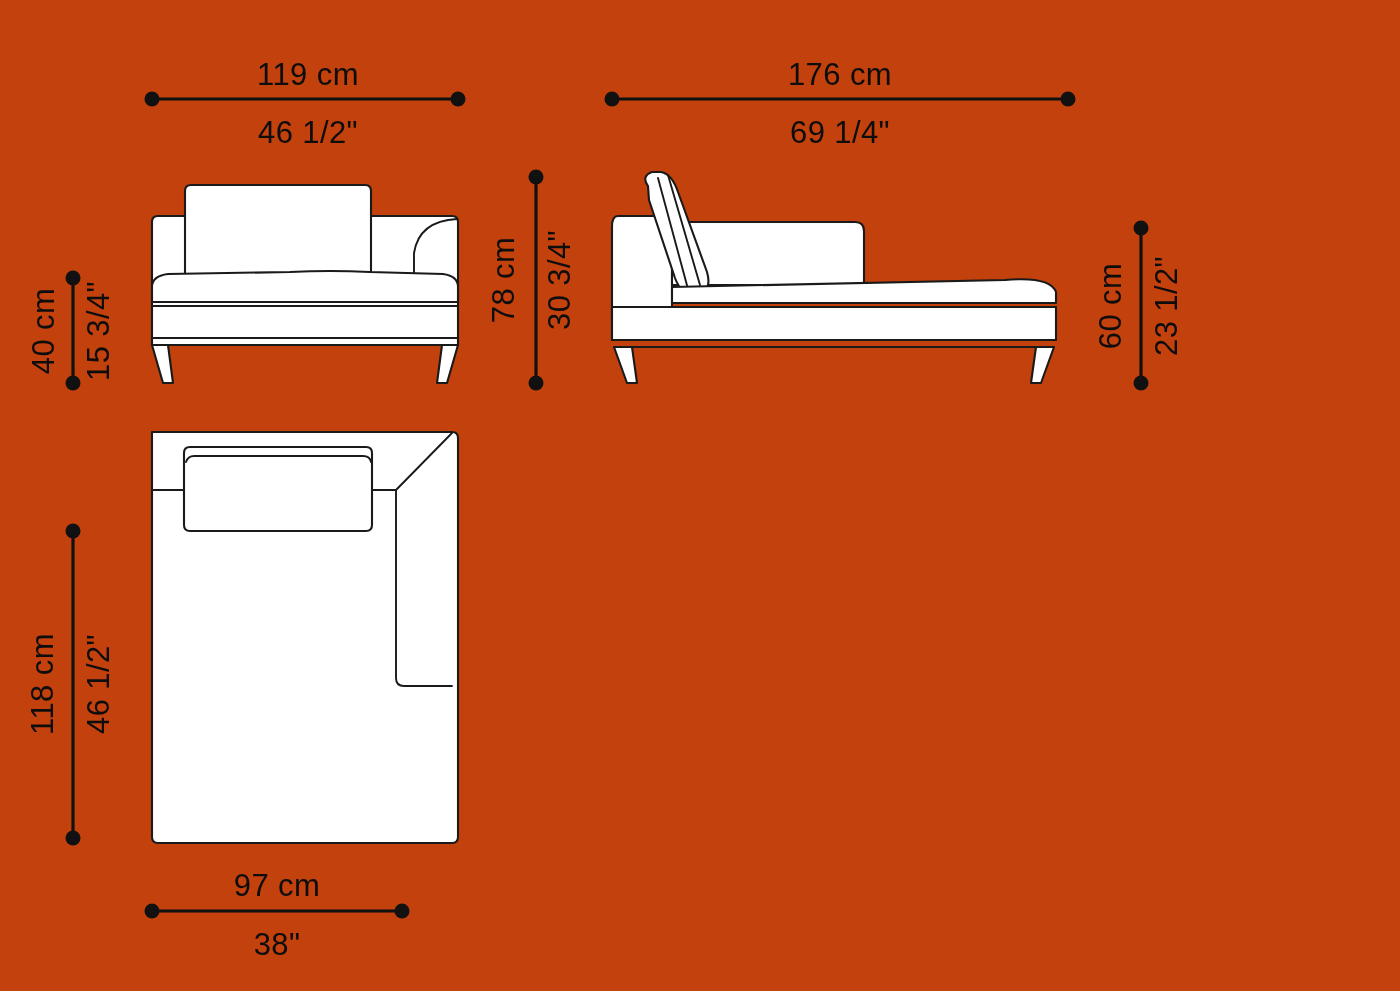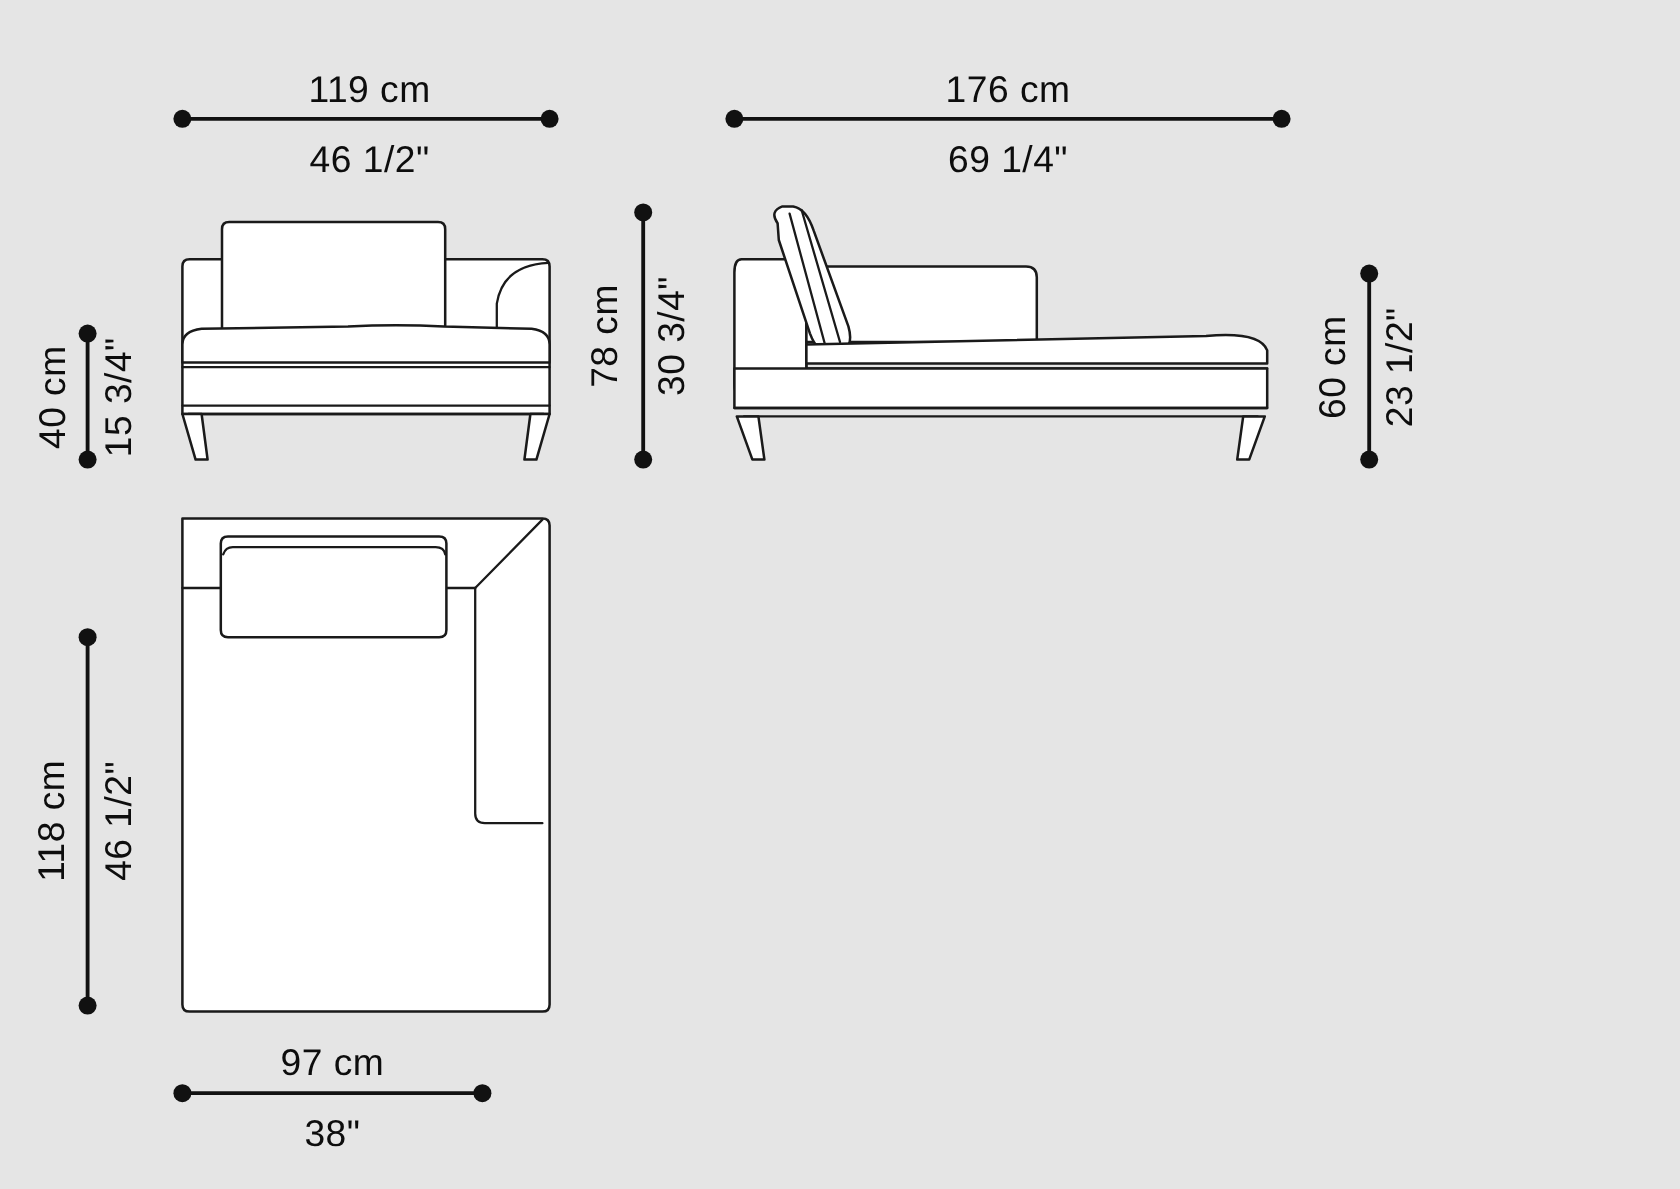--- a/index.html
+++ b/index.html
@@ -8,21 +8,21 @@
     padding: 0;
     background: #ffffff;
   }
   body {
     font-family: "Liberation Sans", sans-serif;
   }
   #sheet {
     position: relative;
     width: 1400px;
     height: 991px;
-    background: #e5e5e5;
+    background: #c2410c;
     overflow: hidden;
   }
   #sheet svg {
     position: absolute;
     top: 0;
     left: 0;
     display: block;
   }
   .furn {
     fill: #ffffff;

